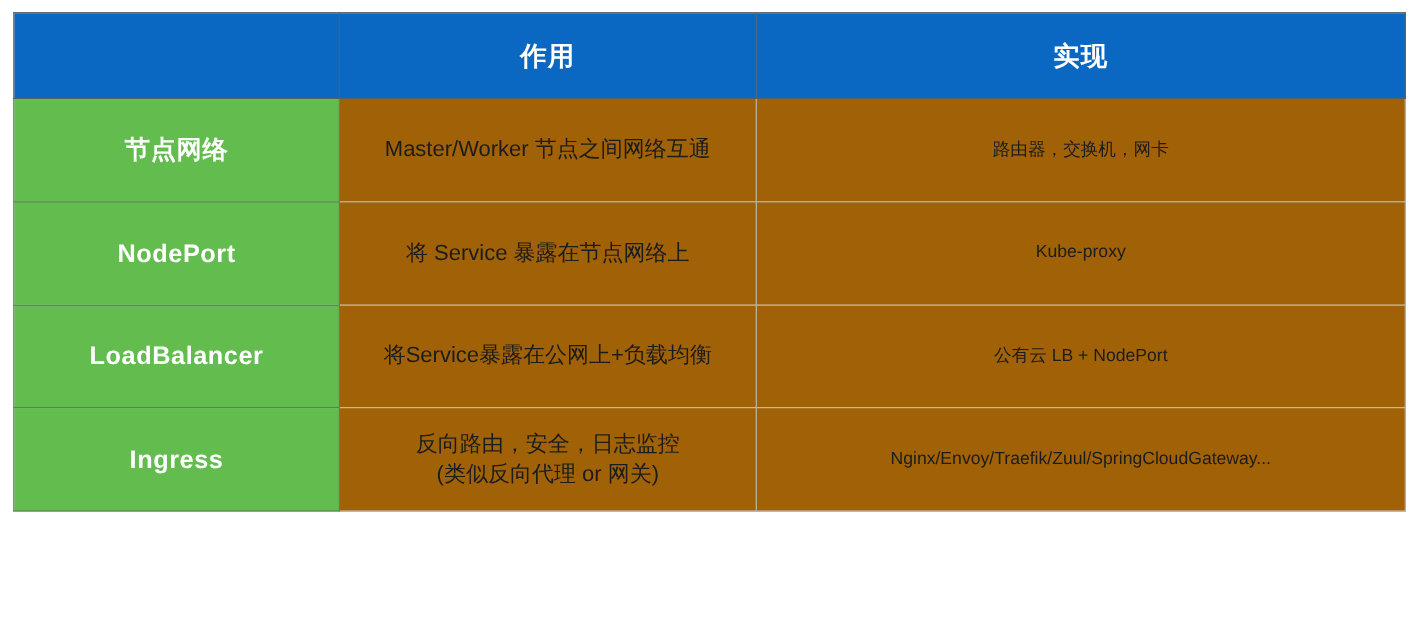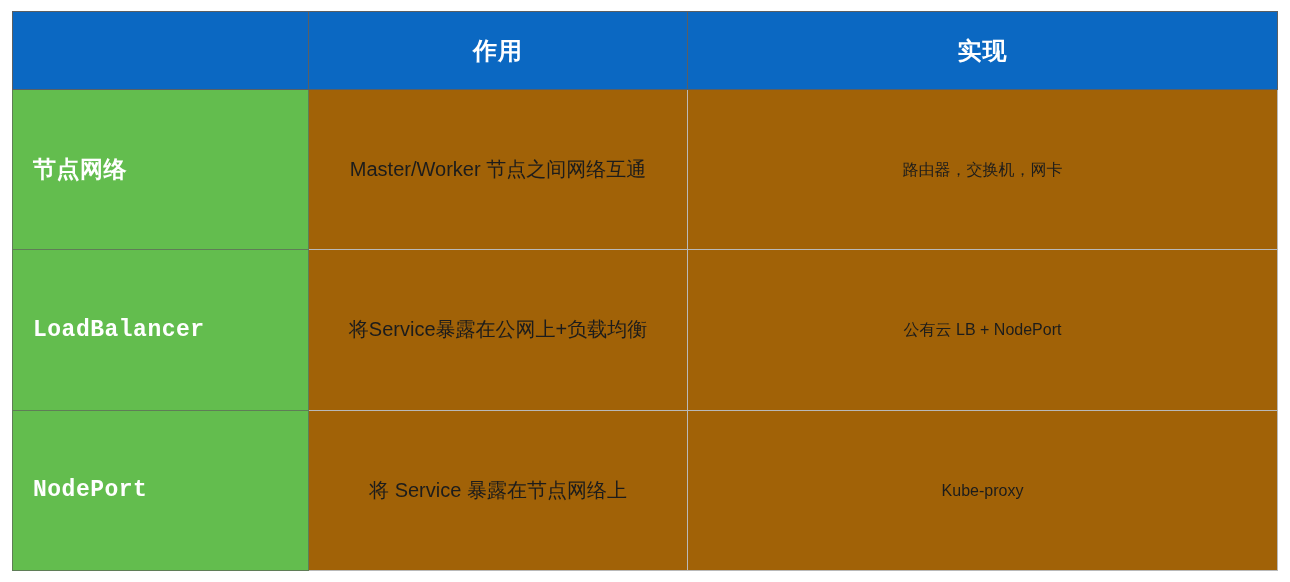--- a/index.html
+++ b/index.html
@@ -18,21 +18,21 @@
   #table-wrap {
     position: absolute;
     left: 12px;
     top: 11px;
     width: 1265px;
     height: 560px;
   }
 
   table.k8s-table {
     width: 1265px;
-    height: 560px;
+    height: 454px;
     border-collapse: collapse;
     table-layout: fixed;
   }
 
   table.k8s-table col.c-name  { width: 296px; }
   table.k8s-table col.c-role  { width: 379px; }
   table.k8s-table col.c-impl  { width: 590px; }
 
   
   thead tr.header-row { height: 78px; }
@@ -51,26 +51,25 @@
   th.header-cell.blank { background: #0b68c2; }
 
   
   tbody tr.data-row { height: 80px; }
 
   td.name-cell {
     background: #63bd4e;
     color: #ffffff;
     font-size: 23px;
     font-weight: bold;
-    text-align: left;
+    text-align: center;
     vertical-align: middle;
     border: 1px solid #5f7d57;
     padding: 0 20px;
     letter-spacing: 0.5px;
-    font-family: Liberation Mono, monospace;
   }
 
   td.text-cell {
     background: #a16207;
     color: #1c1c1c;
     font-size: 20px;
     font-weight: normal;
     text-align: center;
     vertical-align: middle;
     border: 1px solid #b9b9b9;
@@ -98,24 +97,30 @@
         <th class="header-cell">实现</th>
       </tr>
     </thead>
     <tbody>
       <tr class="data-row">
         <td class="name-cell">节点网络</td>
         <td class="text-cell role-cell">Master/Worker 节点之间网络互通</td>
         <td class="text-cell impl-cell">路由器，交换机，网卡</td>
       </tr>
       <tr class="data-row">
+        <td class="name-cell">NodePort</td>
+        <td class="text-cell role-cell">将 Service 暴露在节点网络上</td>
+        <td class="text-cell impl-cell">Kube-proxy</td>
+      </tr>
+      <tr class="data-row">
         <td class="name-cell">LoadBalancer</td>
         <td class="text-cell role-cell">将Service暴露在公网上+负载均衡</td>
         <td class="text-cell impl-cell">公有云 LB + NodePort</td>
       </tr>
       <tr class="data-row">
-        <td class="name-cell">NodePort</td>
-        <td class="text-cell role-cell">将 Service 暴露在节点网络上</td>
-        <td class="text-cell impl-cell">Kube-proxy</td>
+        <td class="name-cell">Ingress</td>
+        <td class="text-cell role-cell">反向路由，安全，日志监控
+(类似反向代理 or 网关)</td>
+        <td class="text-cell impl-cell">Nginx/Envoy/Traefik/Zuul/SpringCloudGateway...</td>
       </tr>
     </tbody>
   </table>
 </div>
 
 </body></html>

